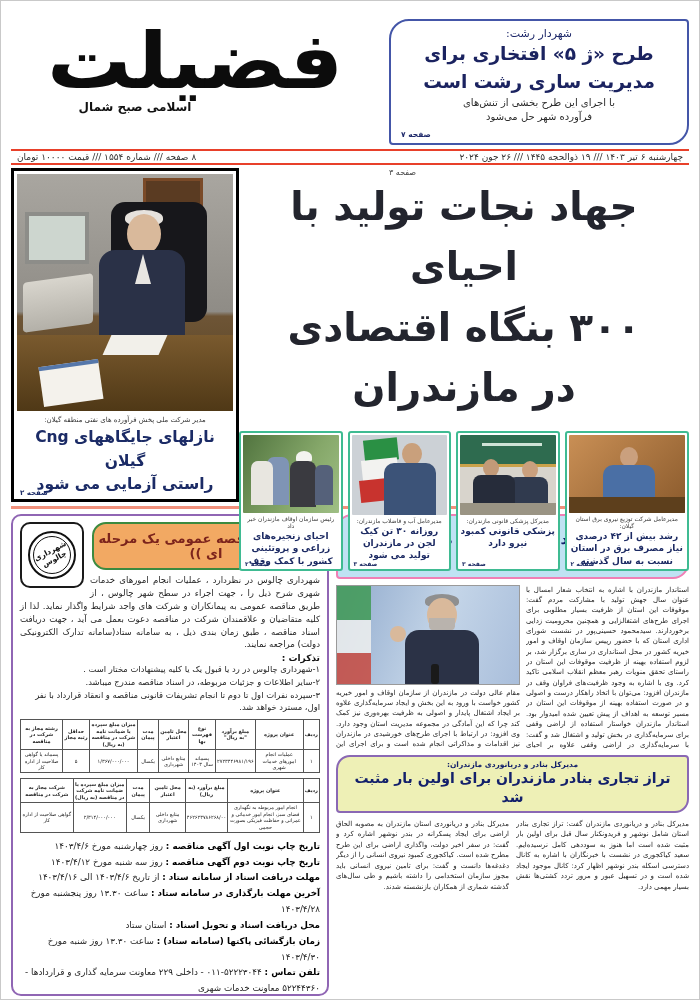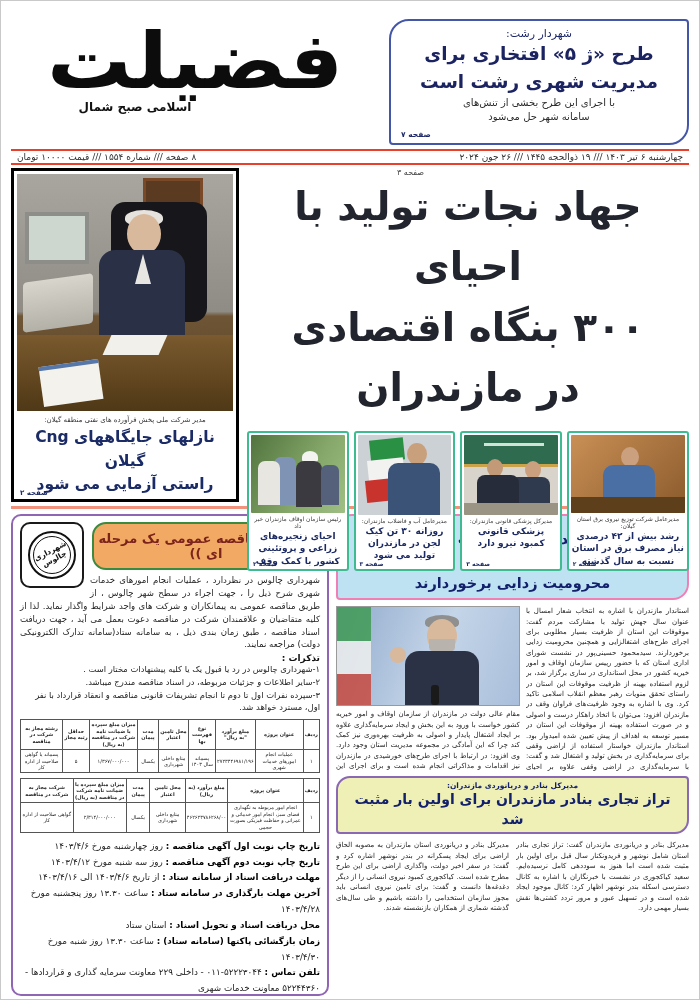--- a/index.html
+++ b/index.html
@@ -20,21 +20,21 @@
   .masthead { flex:1; position:relative; text-align:center; }
   .logo { font-size:78px; font-weight:bold; color:#0c0c0c; line-height:1.35;
           transform:scaleX(1.08); transform-origin:center; }
   .tagline { font-size:12px; font-weight:bold; color:#111; margin-top:-14px; text-align:center; padding-right:120px; }
 
   .red-band { margin-top:4px; border-top:2px solid #e8402a; border-bottom:2px solid #e8402a;
               display:flex; justify-content:space-between; align-items:center;
               padding:1px 6px; font-size:9px; color:#2e2e2e; }
 
   
-  .main-row { display:flex; gap:8px; margin-top:3px; height:334px; }
+  .main-row { display:flex; gap:0; margin-top:3px; height:334px; }
   .main-right { flex:1; display:flex; flex-direction:column; }
   .lead-page { font-size:8px; color:#444; text-align:left; padding-left:150px; }
   .lead-h { text-align:center; }
   .lead-h div { font-size:39px; font-weight:bold; color:#23252e; line-height:1.55; letter-spacing:-0.5px; }
   .teasers { display:flex; gap:5px; margin-top:12px; height:140px; }
   .teaser { border:2px solid #3fbb92; border-radius:3px; background:#fff; padding:2px;
             flex:1; display:flex; flex-direction:column; position:relative; overflow:hidden; }
   .teaser.wide { flex:1.22; }
   .t-photo { height:80px; width:100%; position:relative; overflow:hidden; border-radius:1px; }
   .t-kicker { font-size:6px; color:#3a3a3a; text-align:center; margin-top:2px; line-height:1.2; }
@@ -148,23 +148,23 @@
 </style>
 </head>
 <body>
 
 <div class="page">
 
   <div class="header-row">
     <div class="rasht-box">
       <div class="rb-kicker">شهردار رشت:</div>
       <div class="rb-line">طرح «ژ ۵» افتخاری برای</div>
-      <div class="rb-line">مدیریت شهری رشت است</div>
+      <div class="rb-line">مدیریت ساری رشت است</div>
       <div class="rb-sub">با اجرای این طرح بخشی از تنش‌های</div>
-      <div class="rb-sub">سامانه شهر حل می‌شود</div>
+      <div class="rb-sub">فرآورده شهر حل می‌شود</div>
       <div class="rb-page">صفحه ۷</div>
     </div>
     <div class="masthead">
       <div class="logo">فضیلت</div>
       <div class="tagline">اسلامی صبح شمال</div>
     </div>
   </div>
 
   <div class="red-band">
     <span>چهارشنبه ۶ تیر ۱۴۰۳ /// ۱۹ ذوالحجه ۱۴۴۵ /// ۲۶ جون ۲۰۲۴</span>
@@ -258,21 +258,20 @@
   </div>
 
   <div class="pink-rule"></div>
 
   <div class="bottom-row">
 
     <div class="col-right">
       <div class="blue-box">
         <div class="bb-kicker">استاندار مازندران :</div>
         <div class="bb-line">موقوفات مازندران از ظرفیت مطلوبی برای اشتغالزایی و</div>
-        <div class="bb-line">محرومیت زدایی برخوردارند</div>
       </div>
 
       <div class="gov-article">
         <div class="gov-text-r">استاندار مازندران با اشاره به انتخاب شعار امسال با عنوان سال جهش تولید با مشارکت مردم گفت: موقوفات این استان از ظرفیت بسیار مطلوبی برای اجرای طرح‌های اشتغالزایی و همچنین محرومیت زدایی برخوردارند. سیدمحمود حسینی‌پور در نشست شورای اداری استان که با حضور رییس سازمان اوقاف و امور خیریه کشور در محل استانداری در ساری برگزار شد، بر لزوم استفاده بهینه از ظرفیت موقوفات این استان در راستای تحقق منویات رهبر معظم انقلاب اسلامی تاکید کرد. وی با اشاره به وجود ظرفیت‌های فراوان وقف در مازندران افزود: می‌توان با اتخاذ راهکار درست و اصولی و در صورت استفاده بهینه از موقوفات این استان در مسیر توسعه به اهداف از پیش تعیین شده امیدوار بود. استاندار مازندران خواستار استفاده از اراضی وقفی برای سرمایه‌گذاری در بخش تولید و اشتغال شد و گفت: با سرمایه‌گذاری در اراضی وقفی علاوه بر احیای موقوفات می‌توان بسترهای محرومیت‌زدایی و ایجاد اشتغال نیز فراهم کرد.</div>
         <div class="gov-left">
           <div class="photo-gov ph-gov">
             <div class="abs fg"></div>
             <div class="abs fw"></div>
             <div class="abs fr"></div>
             <div class="abs hair"></div>

